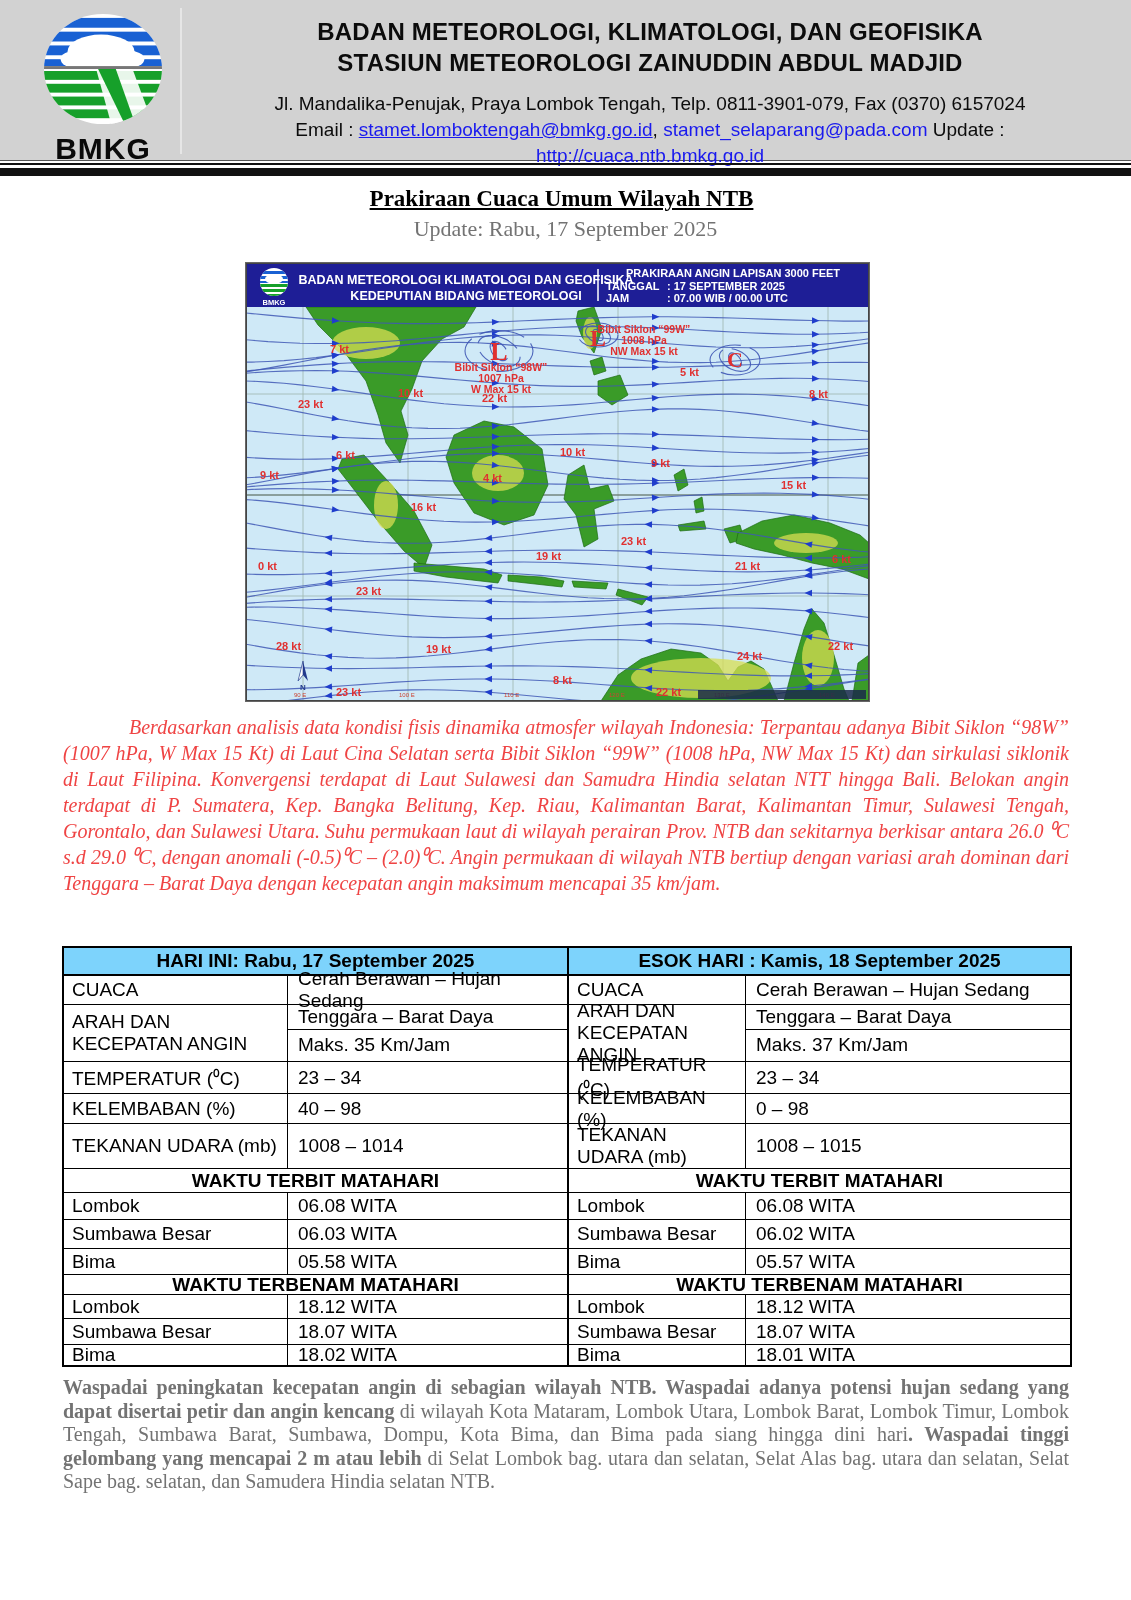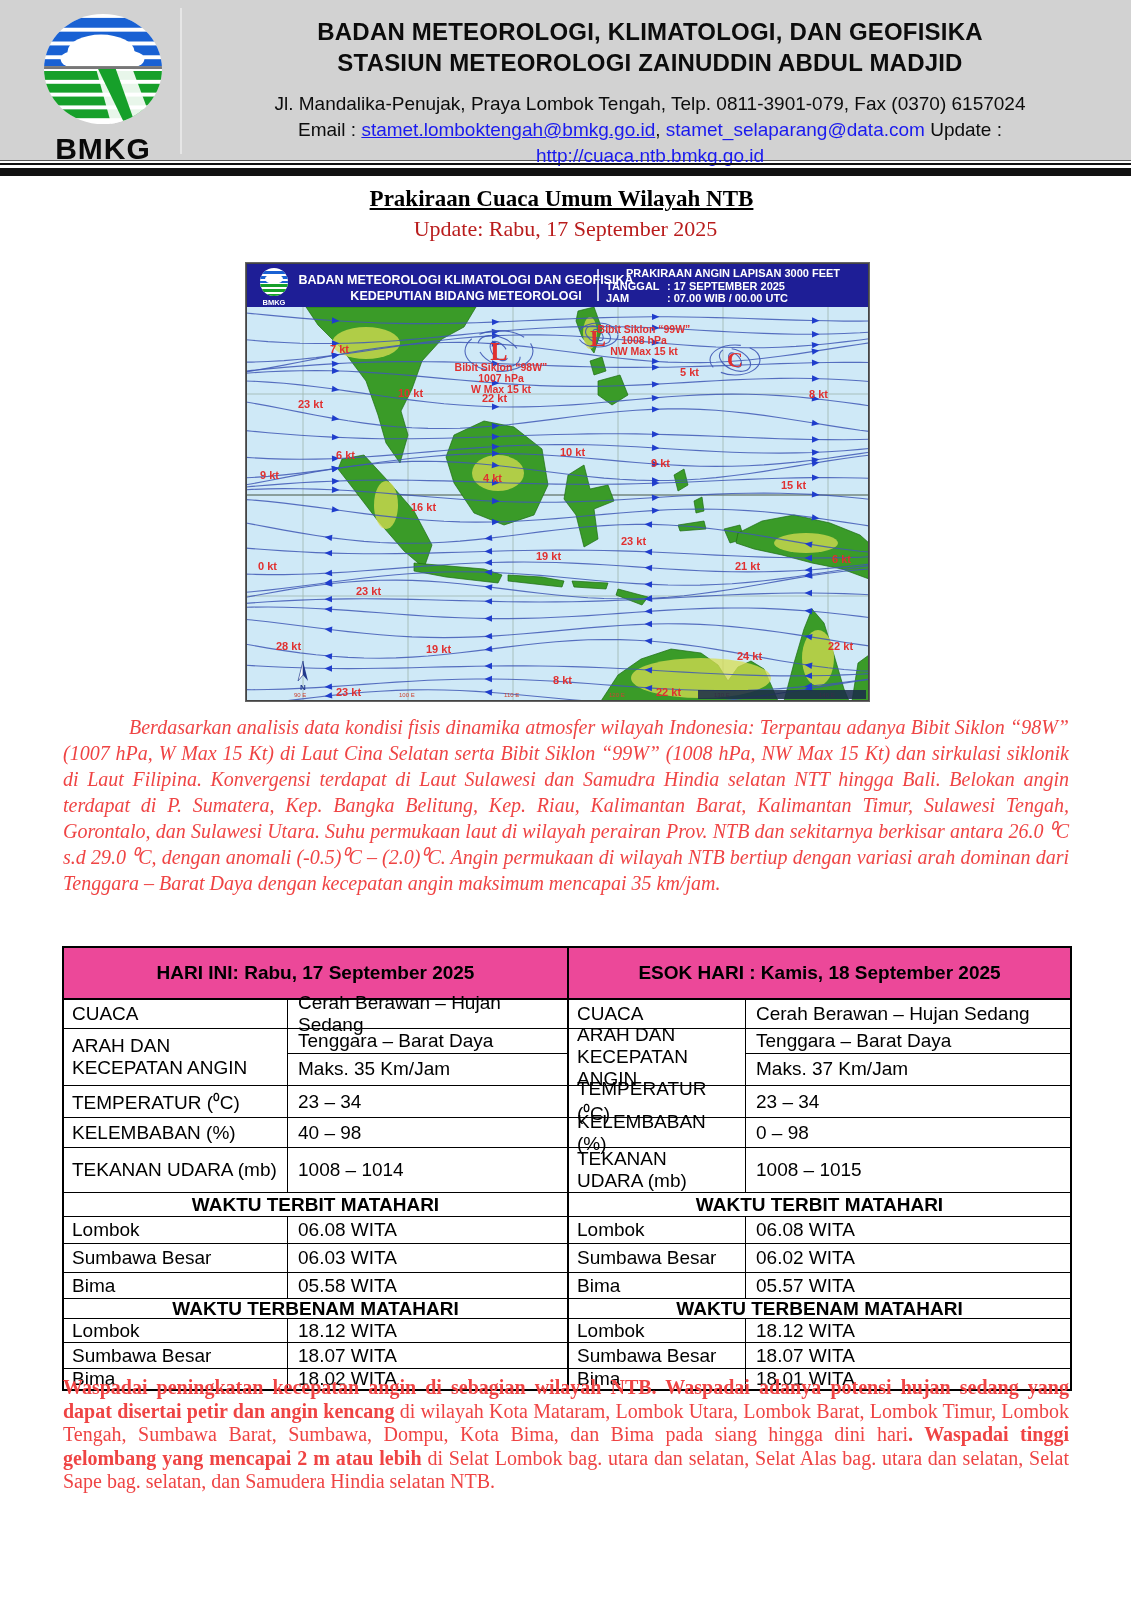--- a/index.html
+++ b/index.html
@@ -18,60 +18,60 @@
   .emails{font-size:19px;line-height:26px;}
   .emails a{color:#1a1aee;text-decoration:none;}
   .emails a.u{text-decoration:underline;}
   .bar1{position:absolute;left:0;top:163px;width:1131px;height:2px;background:#111;}
   .bar2{position:absolute;left:0;top:168px;width:1131px;height:8px;background:#111;}
   
   .doc-title{position:absolute;left:0;top:186px;width:1123px;text-align:center;
              font-family:"Liberation Serif",serif;font-weight:bold;font-size:23px;
              text-decoration:underline;color:#000;}
   .update-line{position:absolute;left:0;top:216px;width:1131px;text-align:center;
-               font-family:"Liberation Serif",serif;font-size:22px;color:#b91c1c;}
+               font-family:"Liberation Serif",serif;font-size:22px;color:#737373;}
   
   .map-box{position:absolute;left:245px;top:262px;width:623px;height:438px;border:1px solid #666;}
   .map-box svg{display:block;}
   text.mh-title{fill:#fff;font-weight:bold;font-size:12.5px;text-anchor:middle;font-family:"Liberation Sans",sans-serif;}
   text.mh-small{fill:#fff;font-weight:bold;font-size:11px;font-family:"Liberation Sans",sans-serif;}
   text.mh-logo{fill:#fff;font-weight:bold;font-size:7.5px;text-anchor:middle;font-family:"Liberation Sans",sans-serif;}
   text.wl{fill:#e03030;font-weight:bold;font-size:11px;font-family:"Liberation Sans",sans-serif;}
   text.sym{fill:#e03030;font-weight:bold;text-anchor:middle;font-family:"Liberation Serif",serif;}
   text.cyc{fill:#e03030;font-weight:bold;font-size:10.5px;text-anchor:middle;font-family:"Liberation Sans",sans-serif;}
   text.tick{fill:#cc4433;font-size:6px;font-family:"Liberation Sans",sans-serif;}
   text.compass-n{fill:#223a8c;font-size:8px;font-weight:bold;font-family:"Liberation Sans",sans-serif;}
   
   .analysis{position:absolute;left:63px;top:714px;width:1006px;
             font-family:"Liberation Serif",serif;font-style:italic;font-size:20px;
             line-height:26px;text-align:justify;text-indent:66px;color:#ef4444;margin:0;}
   
   .ftable{position:absolute;left:62px;top:946px;width:1006px;border:2px solid #000;
           display:flex;font-size:19px;color:#000;background:#fff;}
   .t-half{width:50%;box-sizing:border-box;}
   .t-half.right{border-left:2px solid #000;}
-  .t-head{height:52px;background:#ec4899;border-bottom:2px solid #000;display:flex;
+  .t-head{height:28px;background:#7dd3fc;border-bottom:2px solid #000;display:flex;
           align-items:center;justify-content:center;font-weight:bold;box-sizing:border-box;}
   .hrow{display:flex;border-bottom:1px solid #000;box-sizing:border-box;}
   .lab{border-right:1px solid #000;display:flex;align-items:center;padding:0 8px;box-sizing:border-box;}
   .t-half.left .lab{width:224px;}
   .t-half.right .lab{width:177px;}
   .val{flex:1;display:flex;align-items:center;padding:0 10px;box-sizing:border-box;}
   .vals{flex:1;display:flex;flex-direction:column;}
   .vals .v1{height:25px;border-bottom:1px solid #000;display:flex;align-items:center;padding:0 10px;box-sizing:border-box;}
   .vals .v2{height:32px;display:flex;align-items:center;padding:0 10px;box-sizing:border-box;}
   .sec{border-bottom:1px solid #000;display:flex;align-items:center;justify-content:center;
        font-weight:bold;box-sizing:border-box;}
   .h29{height:29px}.h57{height:57px}.h32{height:32px}.h30{height:30px}.h45{height:45px}
   .h24{height:24px}.h27{height:27px}.h26{height:26px}.h20{height:20px}
   .noline{border-bottom:none;}
   
   .warning{position:absolute;left:63px;top:1376px;width:1006px;
            font-family:"Liberation Serif",serif;font-size:20px;line-height:23.5px;
-           text-align:justify;color:#ef4444;margin:0;}
+           text-align:justify;color:#737373;margin:0;}
   .warning b{font-weight:bold;}
 </style>
 </head>
 <body>
 
 <div class="page">
 
   <div class="letterhead">
     <div class="logo-wrap">
       <svg width="128" height="118" viewBox="0 0 130 120">
@@ -101,21 +101,21 @@
       <div class="logo-text">BMKG</div>
     </div>
     <div class="lh-sep"></div>
     <div class="lh-text">
       <div class="org1">BADAN METEOROLOGI, KLIMATOLOGI, DAN GEOFISIKA</div>
       <div class="org2">STASIUN METEOROLOGI ZAINUDDIN ABDUL MADJID</div>
       <div class="addr">Jl. Mandalika-Penujak, Praya Lombok Tengah, Telp. 0811-3901-079, Fax (0370) 6157024</div>
       <div class="emails">
         <span>Email :</span>
         <a href="#" class="u">stamet.lomboktengah@bmkg.go.id</a><span>,</span>
-        <a href="#">stamet_selaparang@data.com</a>
+        <a href="#">stamet_selaparang@pada.com</a>
         <span>Update :</span>
         <a href="#">http://cuaca.ntb.bmkg.go.id</a>
       </div>
     </div>
   </div>
   <div class="bar1"></div>
   <div class="bar2"></div>
 
   <div class="doc-title">Prakiraan Cuaca Umum Wilayah NTB</div>
   <div class="update-line">Update: Rabu, 17 September 2025</div>

